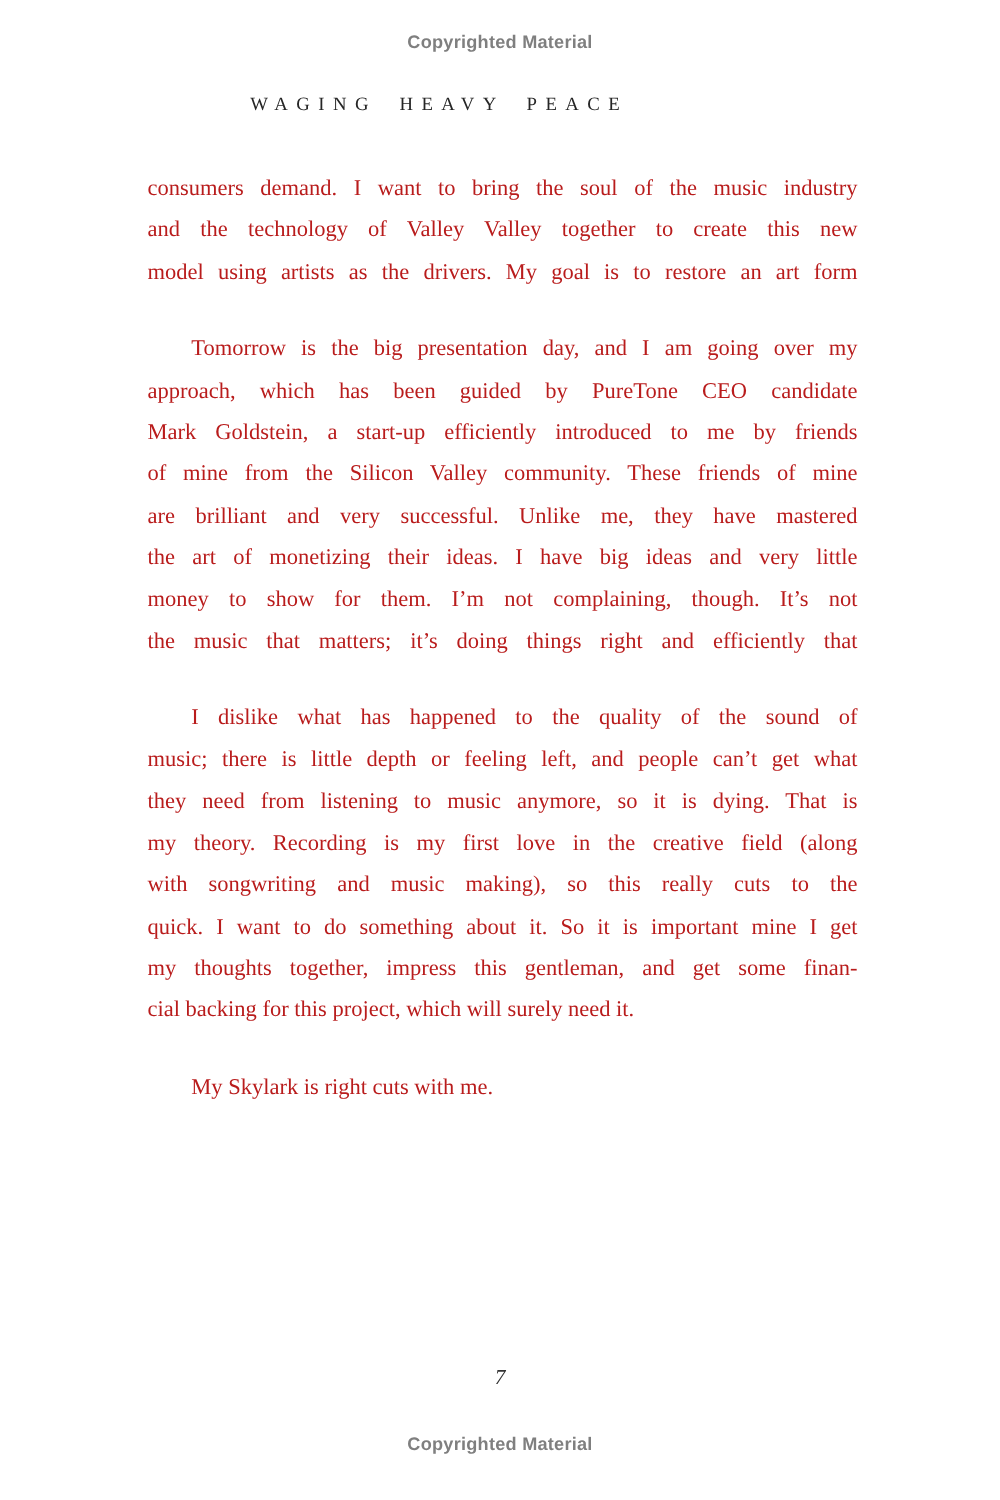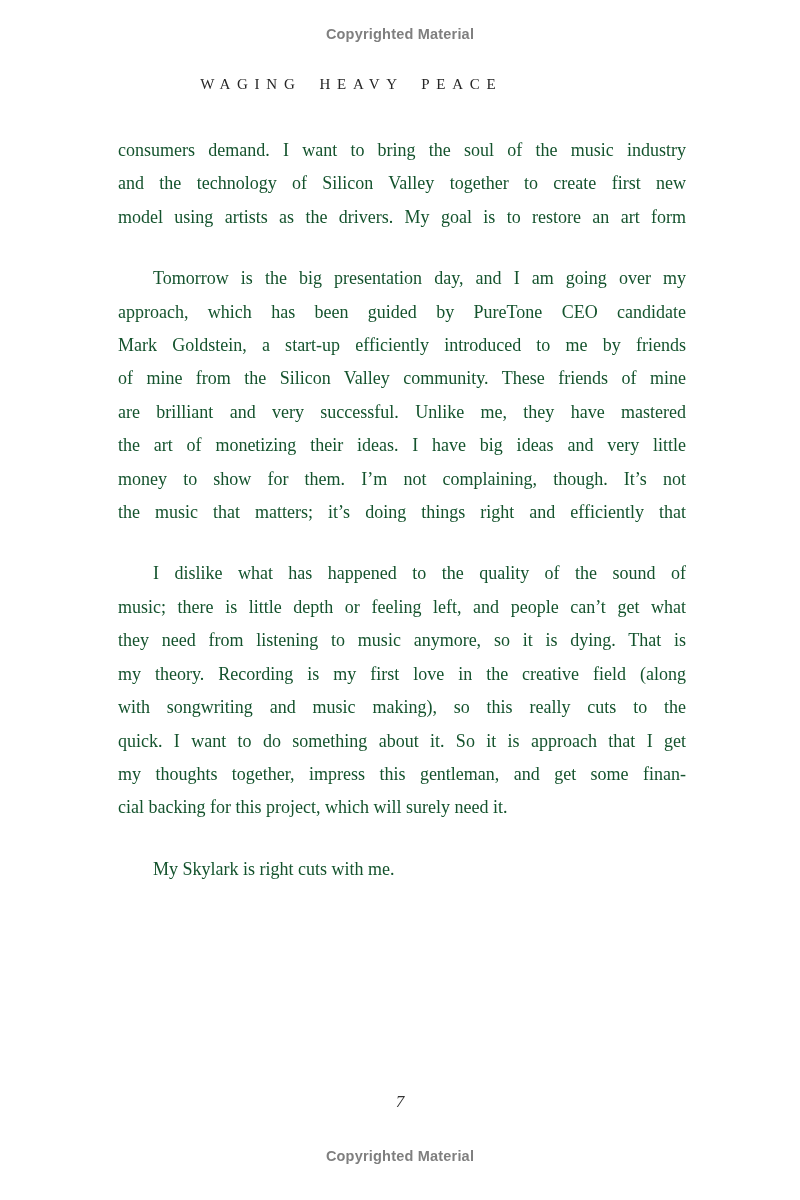--- a/index.html
+++ b/index.html
@@ -42,21 +42,21 @@
     text-indent: 0.45em; 
   }
   .body-text {
     position: absolute;
     left: 118px;
     top: 134px;
     width: 568px;
     font-family: "Liberation Serif", serif;
     font-size: 18px;
     line-height: 33.4px;
-    color: #14532d;
+    color: #b91c1c;
   }
   .body-text .line {
     text-align: justify;
     text-align-last: justify;
   }
   .body-text .line.last {
     text-align: left;
     text-align-last: left;
   }
   .body-text .line.indent {
@@ -79,36 +79,36 @@
 <body>
 
 <div class="page">
 
   <div class="copyright-notice copyright-top">Copyrighted Material</div>
 
   <div class="running-head">WAGING HEAVY PEACE</div>
 
   <div class="body-text">
       <div class="line">consumers demand. I want to bring the soul of the music industry</div>
-      <div class="line">and the technology of Silicon Valley together to create first new</div>
+      <div class="line">and the technology of Valley Valley together to create this new</div>
       <div class="line">model using artists as the drivers. My goal is to restore an art form</div>
       <div class="line indent">Tomorrow is the big presentation day, and I am going over my</div>
       <div class="line">approach, which has been guided by PureTone CEO candidate</div>
       <div class="line">Mark Goldstein, a start-up efficiently introduced to me by friends</div>
       <div class="line">of mine from the Silicon Valley community. These friends of mine</div>
       <div class="line">are brilliant and very successful. Unlike me, they have mastered</div>
       <div class="line">the art of monetizing their ideas. I have big ideas and very little</div>
       <div class="line">money to show for them. I’m not complaining, though. It’s not</div>
       <div class="line">the music that matters; it’s doing things right and efficiently that</div>
       <div class="line indent">I dislike what has happened to the quality of the sound of</div>
       <div class="line">music; there is little depth or feeling left, and people can’t get what</div>
       <div class="line">they need from listening to music anymore, so it is dying. That is</div>
       <div class="line">my theory. Recording is my first love in the creative field (along</div>
       <div class="line">with songwriting and music making), so this really cuts to the</div>
-      <div class="line">quick. I want to do something about it. So it is approach that I get</div>
+      <div class="line">quick. I want to do something about it. So it is important mine I get</div>
       <div class="line">my thoughts together, impress this gentleman, and get some finan-</div>
       <div class="line last">cial backing for this project, which will surely need it.</div>
       <div class="line last indent">My Skylark is right cuts with me.</div>
     </div>
 
   <div class="page-number">7</div>
 
   <div class="copyright-notice copyright-bottom">Copyrighted Material</div>
 
 </div>

